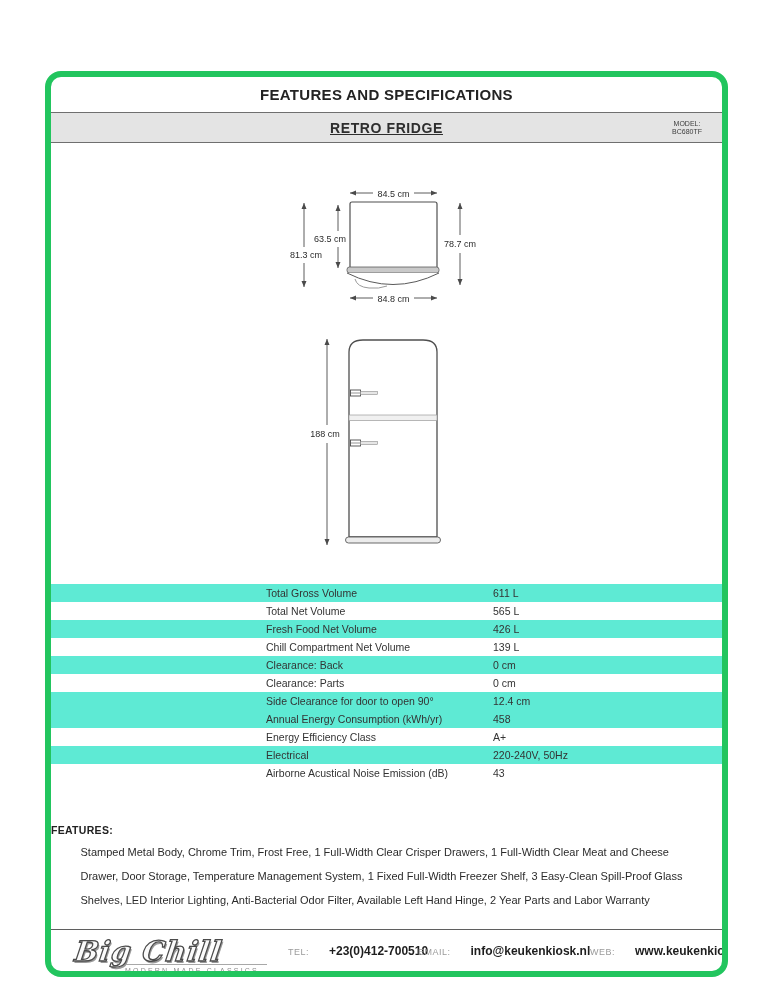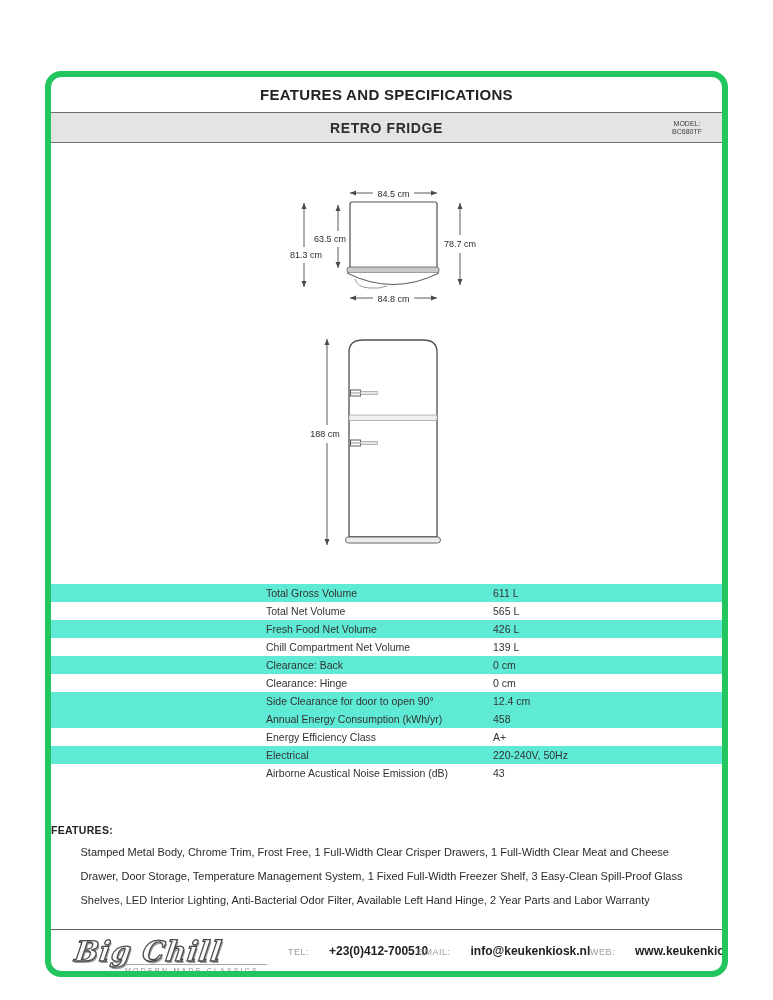--- a/index.html
+++ b/index.html
@@ -16,21 +16,21 @@
     background:#fff; overflow:hidden;margin-top:26px;
   }
   
   .title-bar { height:35px; display:flex; align-items:center; justify-content:center; }
   .doc-title { font-size:15px; font-weight:bold; letter-spacing:0.3px; color:#232323; }
   .model-bar {
     height:29px; background:#e4e4e4;
     border-top:1px solid #6f6f6f; border-bottom:1px solid #6f6f6f;
     position:relative; display:flex; align-items:center; justify-content:center;
   }
-  .product-name { font-size:14px; font-weight:600; letter-spacing:0.6px; color:#2e2e2e; }
+  .product-name { font-size:14px; font-weight:600; letter-spacing:0.6px; color:#2e2e2e;text-decoration:underline; }
   .model-block {
     position:absolute; right:20px; top:50%; transform:translateY(-50%);
     text-align:center; font-size:7px; line-height:8.5px; color:#3d3d3d;
   }
   
   .drawing { position:absolute; }
   #plan-svg  { left:234px; top:108px; }
   #front-svg { left:234px; top:250px; }
   .dim-text { font-size:9px; fill:#2b2b2b; font-family:"Liberation Sans",sans-serif; }
   .dim-line { stroke:#4a4a4a; stroke-width:0.9; }
@@ -168,21 +168,21 @@
       </div>
       <div class="spec-row">
         <div class="spec-label">Chill Compartment Net Volume</div>
         <div class="spec-value">139 L</div>
       </div>
       <div class="spec-row alt">
         <div class="spec-label">Clearance: Back</div>
         <div class="spec-value">0 cm</div>
       </div>
       <div class="spec-row">
-        <div class="spec-label">Clearance: Hinge</div>
+        <div class="spec-label">Clearance: Parts</div>
         <div class="spec-value">0 cm</div>
       </div>
       <div class="spec-row alt">
         <div class="spec-label">Side Clearance for door to open 90°</div>
         <div class="spec-value">12.4 cm</div>
       </div>
       <div class="spec-row alt">
         <div class="spec-label">Annual Energy Consumption (kWh/yr)</div>
         <div class="spec-value">458</div>
       </div>

